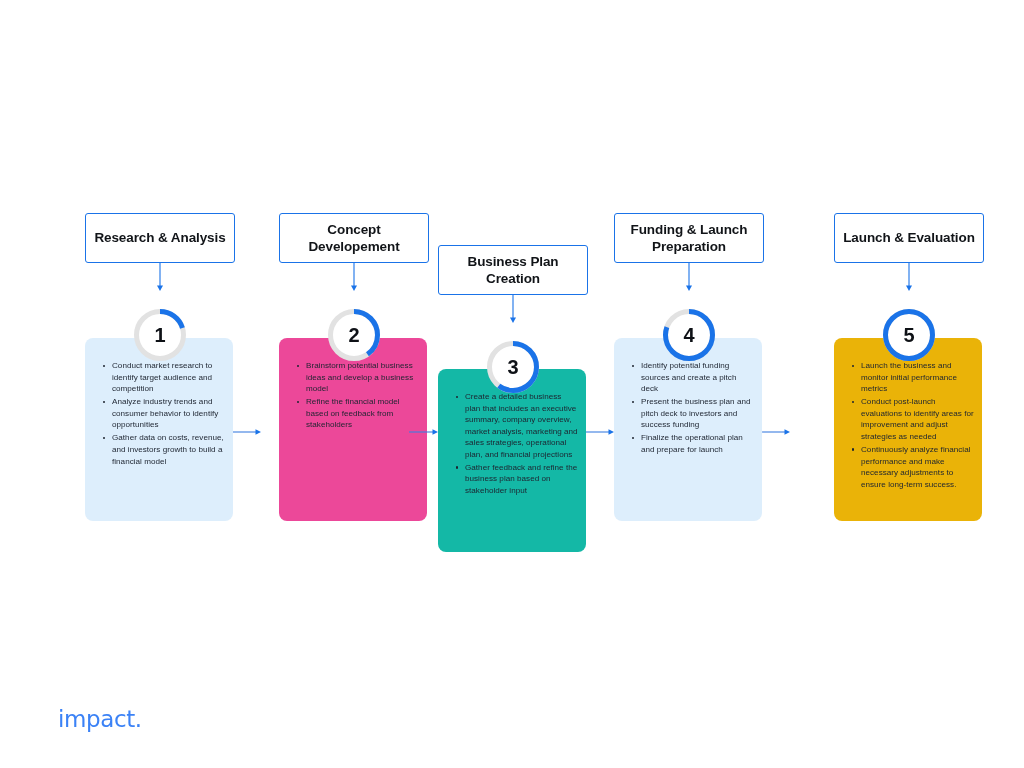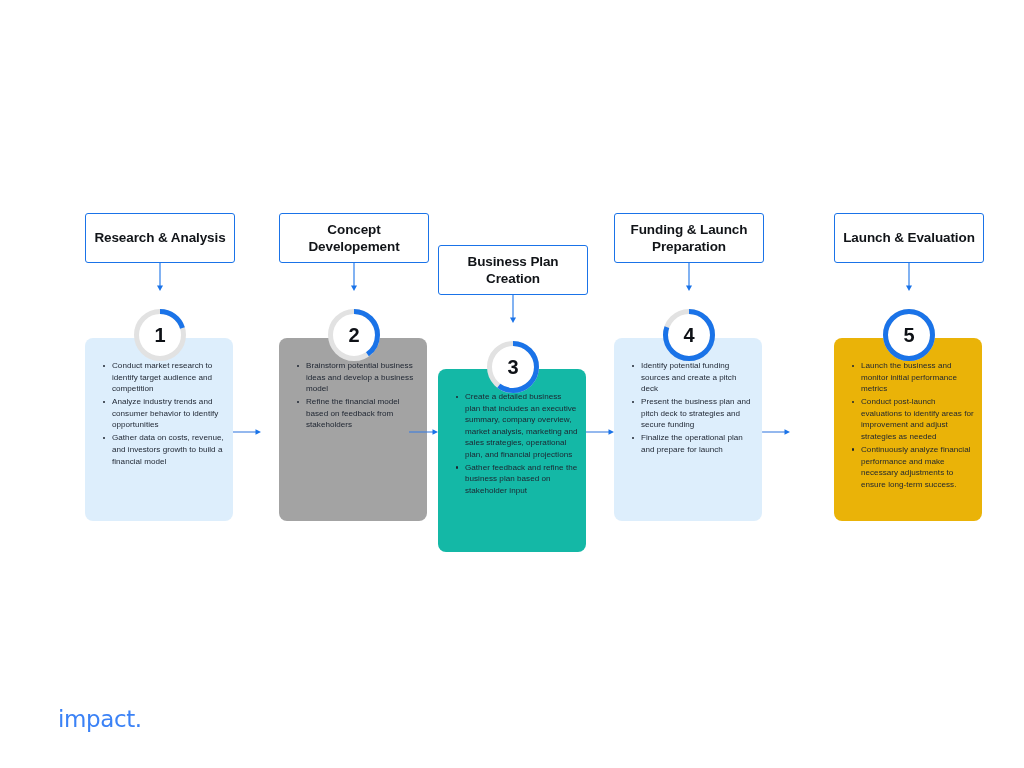--- a/index.html
+++ b/index.html
@@ -183,21 +183,21 @@
         <path d="M28 5 L22.5 2.2 L22.5 7.8 Z" fill="#1a73e8"></path>
       </svg></div>
     <div class="column" style="left: 261px; margin-left: 18px;">
       <div class="header-box">
         <div class="header-title">Concept Developement</div>
       </div>
       <div class="vconn"><svg viewBox="0 0 12 30" width="12" height="30">
           <line x1="6" y1="0" x2="6" y2="24" stroke="#1a73e8" stroke-width="1.1"></line>
           <path d="M6 28 L3 22.5 L9 22.5 Z" fill="#1a73e8"></path>
         </svg></div>
-      <div class="panel" style="top: 125px; height: 183px; background: #a3a3a3;">
+      <div class="panel" style="top: 125px; height: 183px; background: #ec4899;">
         <ul class="bullets">
           <li>Brainstorm potential business ideas and develop a business model</li>
           <li>Refine the financial model based on feedback from stakeholders</li>
         </ul>
       </div>
       <div class="ring-wrap">
         <svg viewBox="0 0 60 60">
           <circle cx="30" cy="30" r="23.5" fill="#ffffff" stroke="#e2e2e2" stroke-width="5"></circle>
           <circle cx="30" cy="30" r="23.5" fill="none" stroke="#1a73e8" stroke-width="5" stroke-linecap="butt" stroke-dasharray="59.06 88.59" transform="rotate(-90 30 30)"></circle>
         </svg>
@@ -238,21 +238,21 @@
       <div class="header-box">
         <div class="header-title">Funding &amp; Launch Preparation</div>
       </div>
       <div class="vconn"><svg viewBox="0 0 12 30" width="12" height="30">
           <line x1="6" y1="0" x2="6" y2="24" stroke="#1a73e8" stroke-width="1.1"></line>
           <path d="M6 28 L3 22.5 L9 22.5 Z" fill="#1a73e8"></path>
         </svg></div>
       <div class="panel" style="top: 125px; height: 183px; background: rgb(221, 238, 252);">
         <ul class="bullets">
           <li>Identify potential funding sources and create a pitch deck</li>
-          <li>Present the business plan and pitch deck to strategies and secure funding</li>
+          <li>Present the business plan and pitch deck to investors and success funding</li>
           <li>Finalize the operational plan and prepare for launch</li>
         </ul>
       </div>
       <div class="ring-wrap">
         <svg viewBox="0 0 60 60">
           <circle cx="30" cy="30" r="23.5" fill="#ffffff" stroke="#e2e2e2" stroke-width="5"></circle>
           <circle cx="30" cy="30" r="23.5" fill="none" stroke="#1a73e8" stroke-width="5" stroke-linecap="butt" stroke-dasharray="118.12 29.53" transform="rotate(-90 30 30)"></circle>
         </svg>
         <div class="ring-num">4</div>
       </div>

